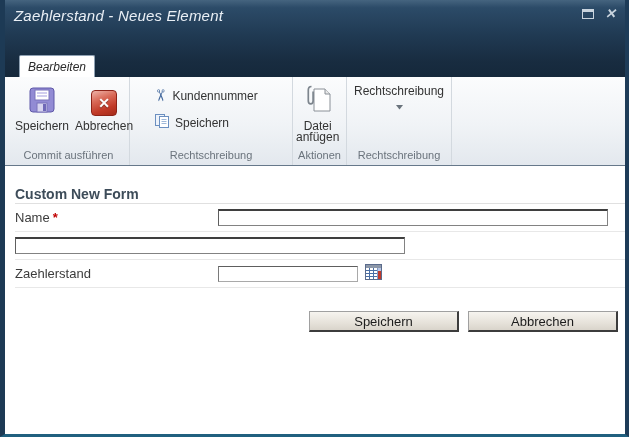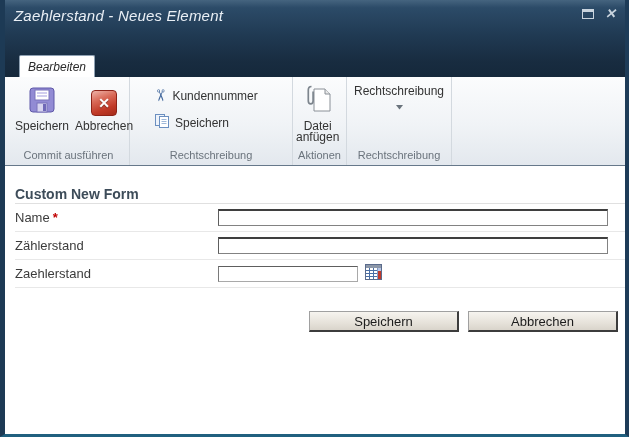--- a/index.html
+++ b/index.html
@@ -174,21 +174,20 @@
     <div class="frow">
       <div class="flabel"><span>Name</span><span class="req">*</span></div>
       <div class="fctrl">
           <input class="txt" type="text" value="" style="">
         </div>
     </div>
 
 
 
     <div class="frow">
-      <div class="flabel">Zählerstand</div>
       <div class="fctrl">
           <input class="txt" type="text" value="" style="">
         </div>
     </div>
 
     <div class="frow">
       <div class="flabel">Zaehlerstand</div>
       <div class="fctrl">
         <input class="date" type="text" value="" style="">
         <span class="cal-btn">

